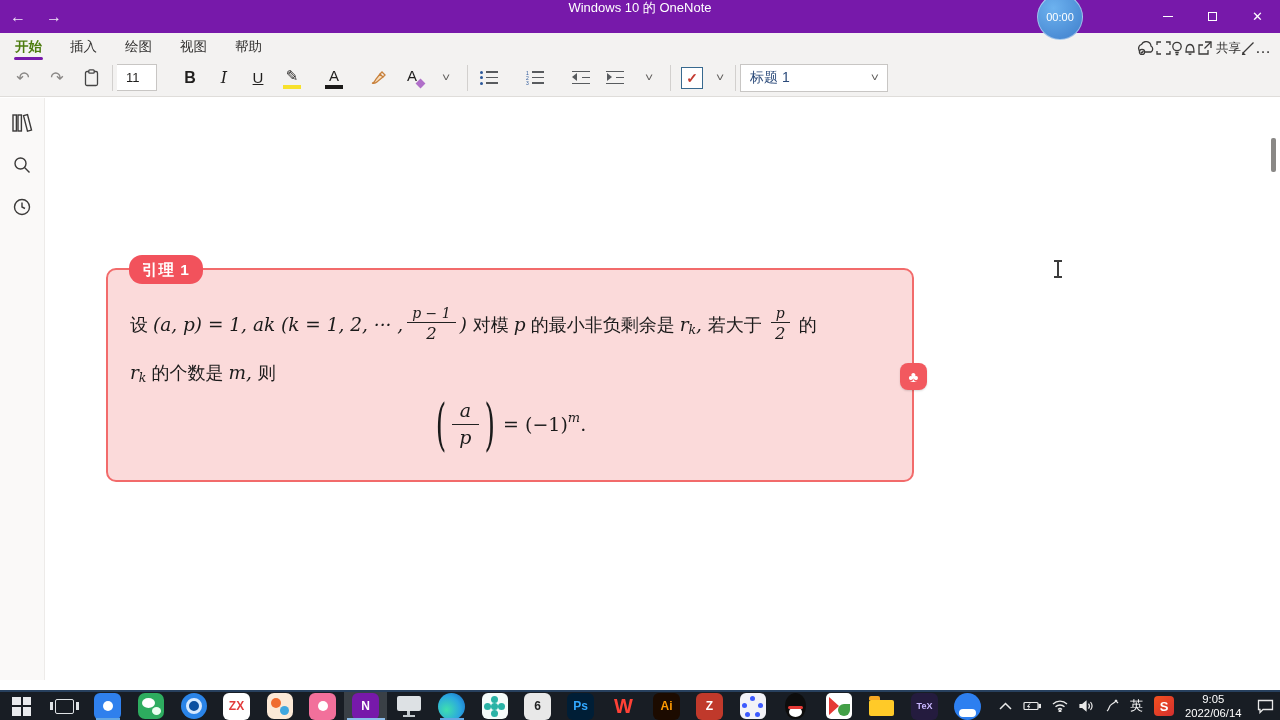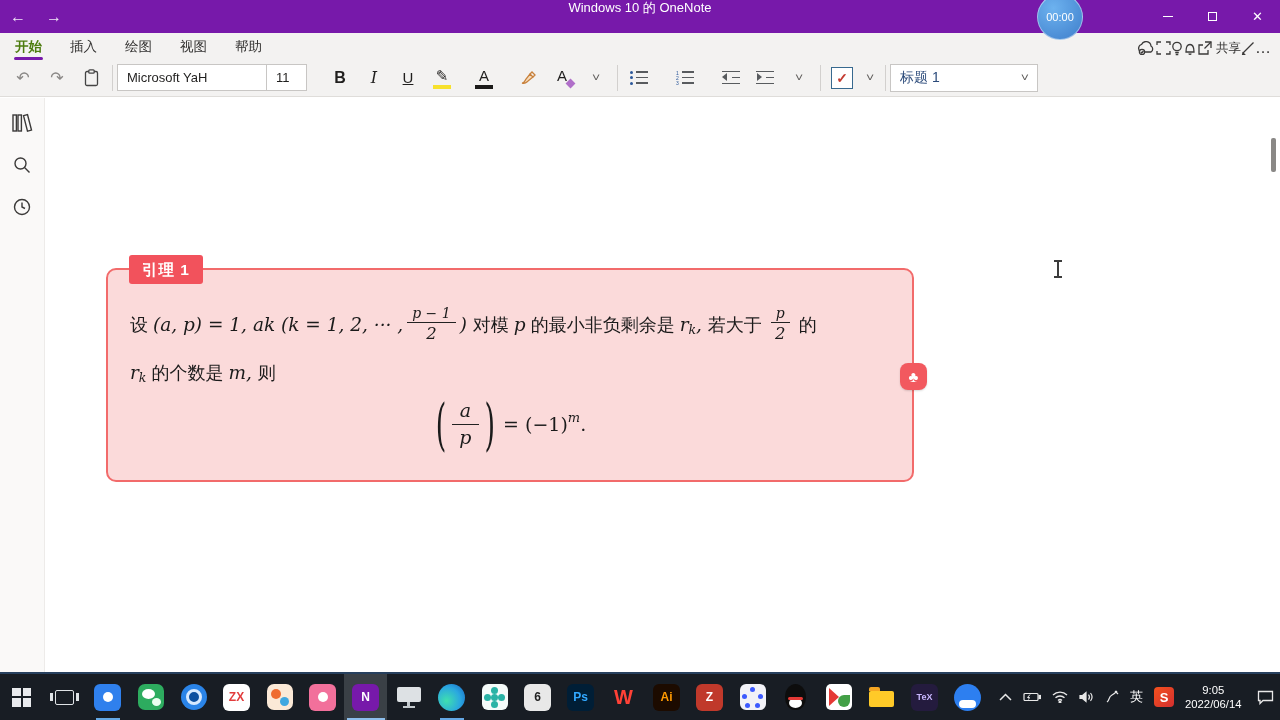--- a/index.html
+++ b/index.html
@@ -54,42 +54,42 @@
   .canvas { position:absolute; top:98px; left:46px; right:0; bottom:40px; background:#fff; }
   .page-heading { position:absolute; left:67px; top:44px; font-size:21.5px; color:#151515; }
   .scroll-thumb { position:absolute; right:4px; top:40px; width:5px; height:34px; background:#8a8886; border-radius:2px; }
   .ibeam { position:absolute; left:1006px; top:160px; width:12px; height:22px; }
   .ibeam i { position:absolute; left:50%; top:2px; bottom:2px; width:1.6px; margin-left:-0.8px; background:#3c3c3c; }
   .ibeam::before, .ibeam::after { content:""; position:absolute; left:2px; right:2px; height:1.6px; background:#3c3c3c; }
   .ibeam::before { top:2px; } .ibeam::after { bottom:2px; }
 
   
   .lemma { position:absolute; left:60px; top:170px; width:808px; height:214px; background:#fbdada; border:2px solid #f26b6b; border-radius:10px; }
-  .lemma-label { position:absolute; left:21px; top:-15px; height:29px; line-height:29px; padding:0 13px; background:#f2525c; color:#fff; font-size:15.5px; font-weight:bold; border-radius:3px; letter-spacing:1px; }
+  .lemma-label { position:absolute; left:21px; top:-15px; height:29px; line-height:29px; padding:0 13px; background:#f2525c; color:#fff; font-size:15.5px; font-weight:bold; border-radius:13px; letter-spacing:1px; }
   .club-badge { position:absolute; right:-15px; top:93px; width:27px; height:27px; background:#f2595f; border-radius:8px; color:#fff; display:flex; align-items:center; justify-content:center; font-size:15px; box-shadow:0 1px 2px rgba(0,0,0,.15); }
   .lem-body { padding:30px 20px 0 22px; color:#1b1b1b; }
   .lem-l1 { line-height:50px; white-space:nowrap; }
   .lem-l2 { line-height:32px; margin-top:2px; }
   .m-cjk { font-size:18px; }
   .m-mi { font-family:"DejaVu Serif", serif; font-style:italic; font-size:18.5px; }
   .m-sub { font-family:"DejaVu Serif", serif; font-style:italic; font-size:12.5px; vertical-align:-3px; }
   .frac { display:inline-flex; flex-direction:column; align-items:center; vertical-align:middle; margin:0 4px; transform:translateY(-2px); }
   .frac .fn { font-family:"DejaVu Serif", serif; font-style:italic; font-size:14px; line-height:1.25; padding:0 5px; border-bottom:1.4px solid #222; }
   .frac .fd { font-family:"DejaVu Serif", serif; font-style:italic; font-size:16.5px; line-height:1.3; }
   .lem-formula { margin-top:4px; display:flex; align-items:center; justify-content:center; }
   .bigp { font-family:"DejaVu Serif", serif; font-size:27px; transform:scaleY(2.05); display:inline-block; color:#1b1b1b; }
   .lfrac { display:inline-flex; flex-direction:column; align-items:center; margin:0 5px; }
   .lfrac .fn, .lfrac .fd { font-family:"DejaVu Serif", serif; font-style:italic; font-size:19px; line-height:1.35; padding:0 8px; }
   .lfrac .fn { border-bottom:1.4px solid #222; }
   .f-eq { font-family:"DejaVu Serif", serif; font-size:19px; margin-left:8px; }
   .f-sup { font-family:"DejaVu Serif", serif; font-style:italic; font-size:13px; transform:translateY(-7px); display:inline-block; }
   .f-tail { font-family:"DejaVu Serif", serif; font-size:19px; }
 
   
-  .taskbar { position:absolute; left:0; bottom:0; right:0; height:48px; background:#181d24; border-top:2px solid #27405e; display:flex; align-items:stretch; }
+  .taskbar { position:absolute; left:0; bottom:0; right:0; height:30px; background:#181d24; border-top:2px solid #27405e; display:flex; align-items:stretch; }
   .icon-cell { width:43px; height:100%; display:flex; align-items:center; justify-content:center; position:relative; flex:0 0 auto; }
   .icon-cell.active { background:#3a4046; }
   .run-line { position:absolute; bottom:0; left:50%; transform:translateX(-50%); width:24px; height:2px; background:#64a7e3; }
   .icon-cell.active .run-line { width:38px; background:#8cbdea; }
   .app-letter { width:27px; height:27px; border-radius:6px; display:flex; align-items:center; justify-content:center; font-size:12px; font-weight:bold; }
   .app-letter.big { font-size:20px; }
   .app-letter.small { font-size:9px; }
   .app-letter.dot::before { content:""; width:10px; height:10px; border-radius:50%; background:#fff; }
   .t-start { width:19px; height:19px; display:grid; grid-template-columns:8.5px 8.5px; grid-template-rows:8.5px 8.5px; gap:2px; }
   .t-start i { background:#e8eaed; }
@@ -205,21 +205,20 @@
     <div class="tools">
       <span class="tbtn" style="margin-left:6px; color:#8a8886;">↶</span>
       <span class="tbtn" style="color:#8a8886;">↷</span>
       <span class="tbtn">
         <svg width="15" height="18" viewBox="0 0 15 18" fill="none" stroke="#444" stroke-width="1.3">
             <rect x="1.5" y="2.5" width="12" height="14" rx="1.5"></rect>
             <rect x="4.8" y="0.8" width="5.4" height="3.4" rx="1" fill="#f3f2f1"></rect>
           </svg>
       </span>
       <span class="sep"></span>
-      <span class="font-box">Microsoft YaH</span>
       <span class="size-box">11</span>
       <span class="tbtn b-bold" style="margin-left:16px">B</span>
       <span class="tbtn b-italic">I</span>
       <span class="tbtn b-under">U</span>
       <span class="tbtn">
         <span class="glyph-stack"><span class="g">✎</span><span class="ubar" style="background:#f7e12c"></span></span>
       </span>
       <span class="tbtn" style="margin-left:8px">
         <span class="glyph-stack"><span class="g" style="font-size:15px">A</span><span class="ubar" style="background:#1b1a19"></span></span>
       </span>

